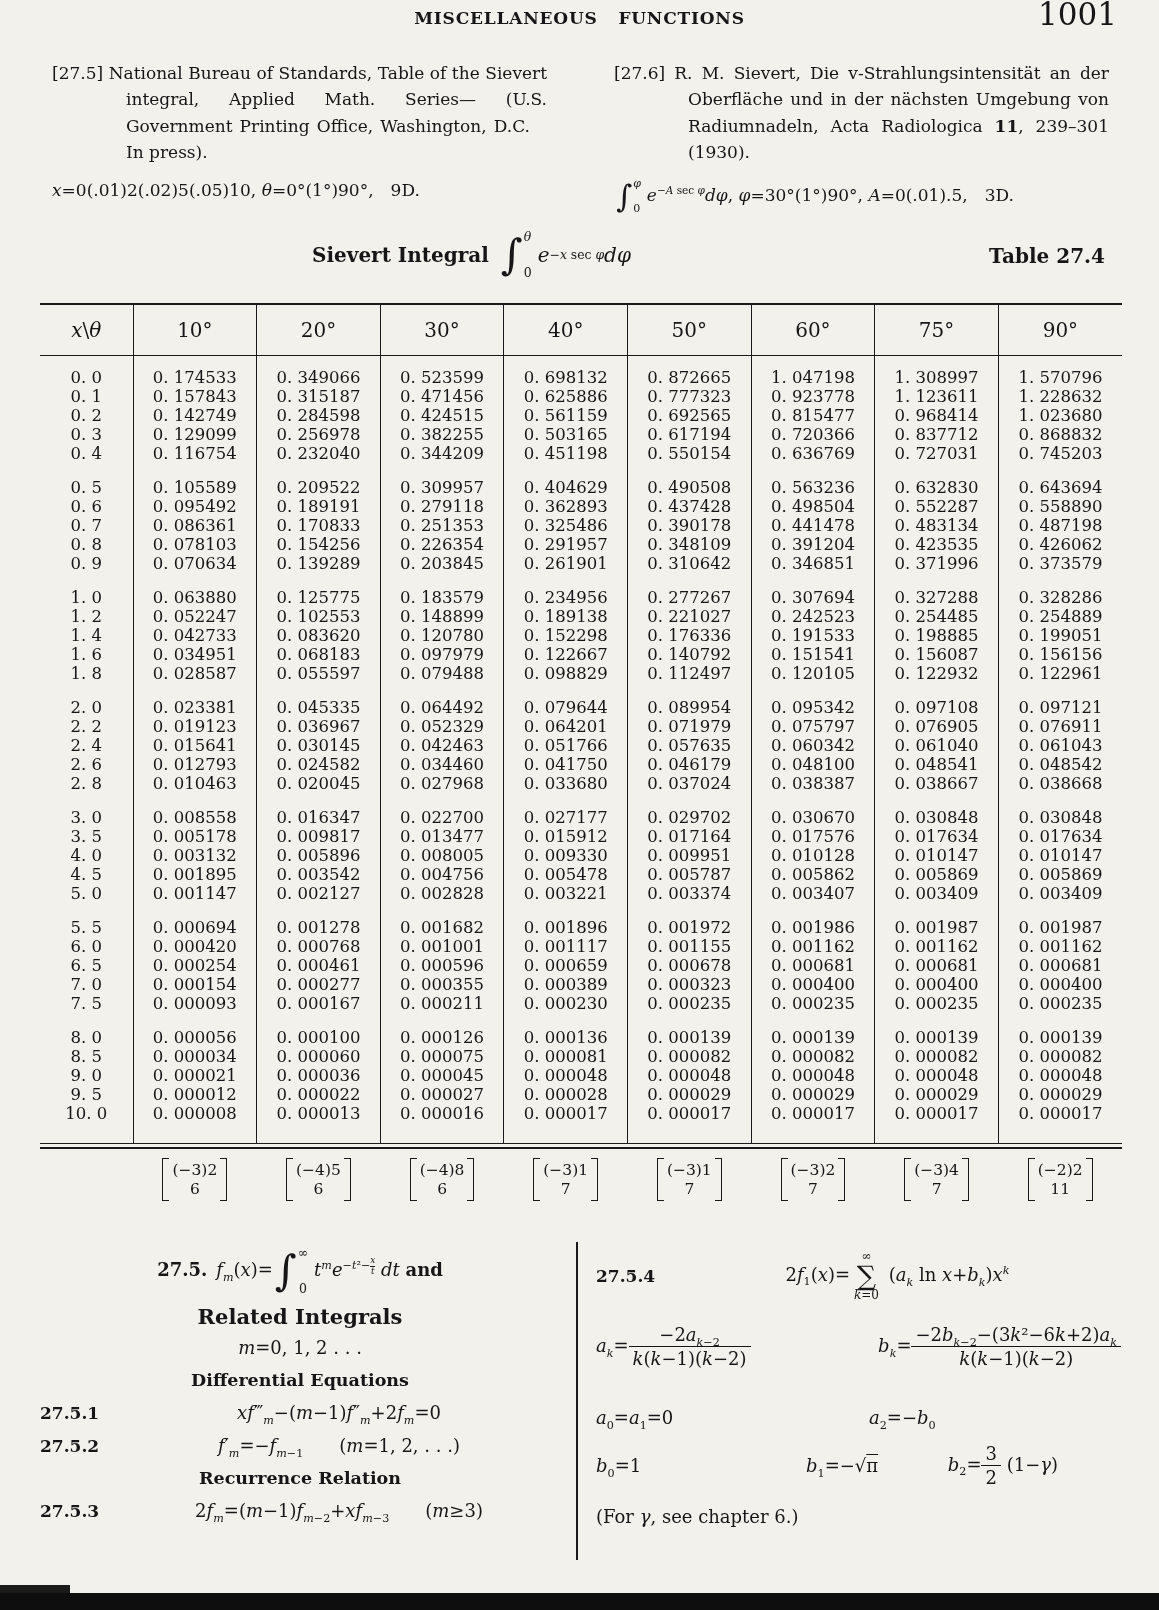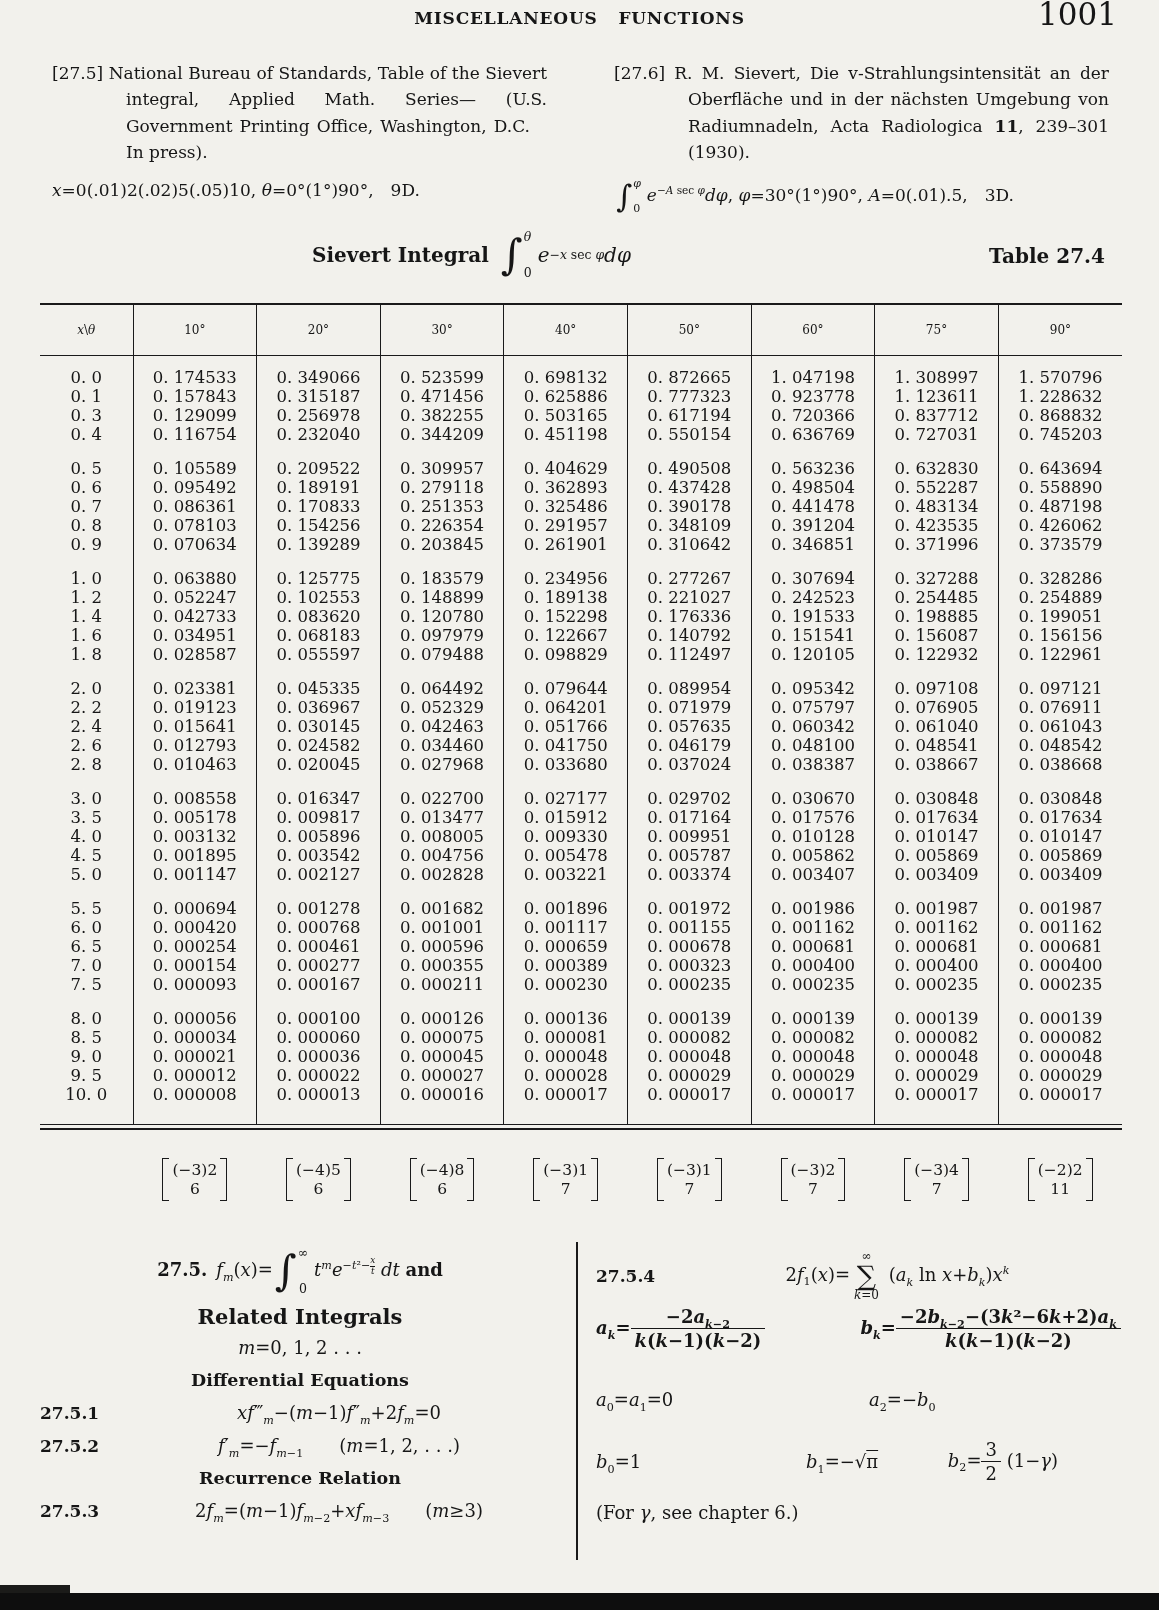--- a/index.html
+++ b/index.html
@@ -42,21 +42,21 @@
   .frac .den { border-top:1.6px solid #161616; }
   .frac .num,.frac .den { padding:0 4px; }
   .sfrac { display:inline-flex; flex-direction:column; text-align:center; vertical-align:middle; font-size:0.8em; line-height:1.05; }
   .sfrac span:last-child { border-top:1px solid #161616; }
   .ovl { text-decoration:overline; }
 
   
   .table-wrap { position:absolute; top:303px; left:40px; width:1082px; border-bottom:2.5px solid #1a1a1a; padding-bottom:3px; }
   table { width:100%; border-collapse:collapse; table-layout:fixed; border-top:2.5px solid #1a1a1a; border-bottom:1.5px solid #1a1a1a; }
   th,td { text-align:center; padding:0; font-weight:normal; }
-  thead th { height:50px; border-bottom:1.5px solid #1a1a1a; font-size:12px; }
+  thead th { height:50px; border-bottom:1.5px solid #1a1a1a; font-size:20px; }
   th:not(:first-child), td:not(:first-child) { border-left:1.5px solid #1a1a1a; }
   tbody td { height:19px; line-height:19px; font-size:16.5px; white-space:pre; }
   tr.gap td { height:15px; }
   tr.pad-top td { padding-top:12px; }
   tr.pad-bottom td { padding-bottom:20px; }
 
   
   .bracket-row { position:absolute; top:1152px; left:40px; width:1082px; display:grid; grid-template-columns:8.6% repeat(8,1fr); }
   .bcell { display:flex; justify-content:center; align-items:flex-start; padding-top:6px; }
   .bracket { position:relative; display:inline-flex; flex-direction:column; align-items:center; font-size:15.5px; line-height:1.2; padding:3px 10px; }
@@ -70,23 +70,23 @@
   .bottom-right { position:absolute; left:556px; top:0; right:0; }
   .heading275 { text-align:center; font-size:18px; margin-top:14px; }
   .h-related { text-align:center; font-weight:bold; font-size:21px; margin-top:8px; }
   .m-line { text-align:center; font-size:18px; margin-top:8px; }
   .h-sub { text-align:center; font-weight:bold; font-size:17.5px; margin-top:12px; }
   .eqrow { display:flex; align-items:center; margin-top:12px; font-size:18px; }
   .eqnum { font-weight:bold; width:78px; font-size:17px; flex:none; }
   .eqbody { flex:1; text-align:center; }
   .h-power { text-align:center; font-weight:bold; font-size:17.5px; margin-top:26px; }
   .eq4row { margin-top:18px; }
-  .frac-row { display:flex; justify-content:space-between; align-items:center; margin-top:4px; font-size:18px;font-weight:bold; }
+  .frac-row { display:flex; justify-content:space-between; align-items:center; margin-top:22px; font-size:18px; }
   .coef-row { display:grid; grid-template-columns:52% 48%; margin-top:36px; font-size:18px; }
-  .b-row { display:grid; grid-template-columns:40% 27% 33%; align-items:center; margin-top:28px; font-size:18px; }
+  .b-row { display:grid; grid-template-columns:40% 27% 33%; align-items:center; margin-top:14px; font-size:18px; }
   .gamma-note { margin-top:16px; font-size:18px; }
 
   
   .scan-bar { position:absolute; left:0; right:0; bottom:0; height:17px; background:#0e0e0e; }
   .scan-notch { position:absolute; left:0; bottom:14px; width:70px; height:11px; background:#1b1b19; }
 </style>
 </head>
 <body>
 
 <div class="page">
@@ -163,20 +163,31 @@
           <tr>
             <td>0. 1</td>
             <td>0. 157843</td>
             <td>0. 315187</td>
             <td>0. 471456</td>
             <td>0. 625886</td>
             <td>0. 777323</td>
             <td>0. 923778</td>
             <td>1. 123611</td>
             <td>1. 228632</td>
+          </tr>
+          <tr>
+            <td>0. 2</td>
+            <td>0. 142749</td>
+            <td>0. 284598</td>
+            <td>0. 424515</td>
+            <td>0. 561159</td>
+            <td>0. 692565</td>
+            <td>0. 815477</td>
+            <td>0. 968414</td>
+            <td>1. 023680</td>
           </tr>
           <tr>
             <td>0. 3</td>
             <td>0. 129099</td>
             <td>0. 256978</td>
             <td>0. 382255</td>
             <td>0. 503165</td>
             <td>0. 617194</td>
             <td>0. 720366</td>
             <td>0. 837712</td>

